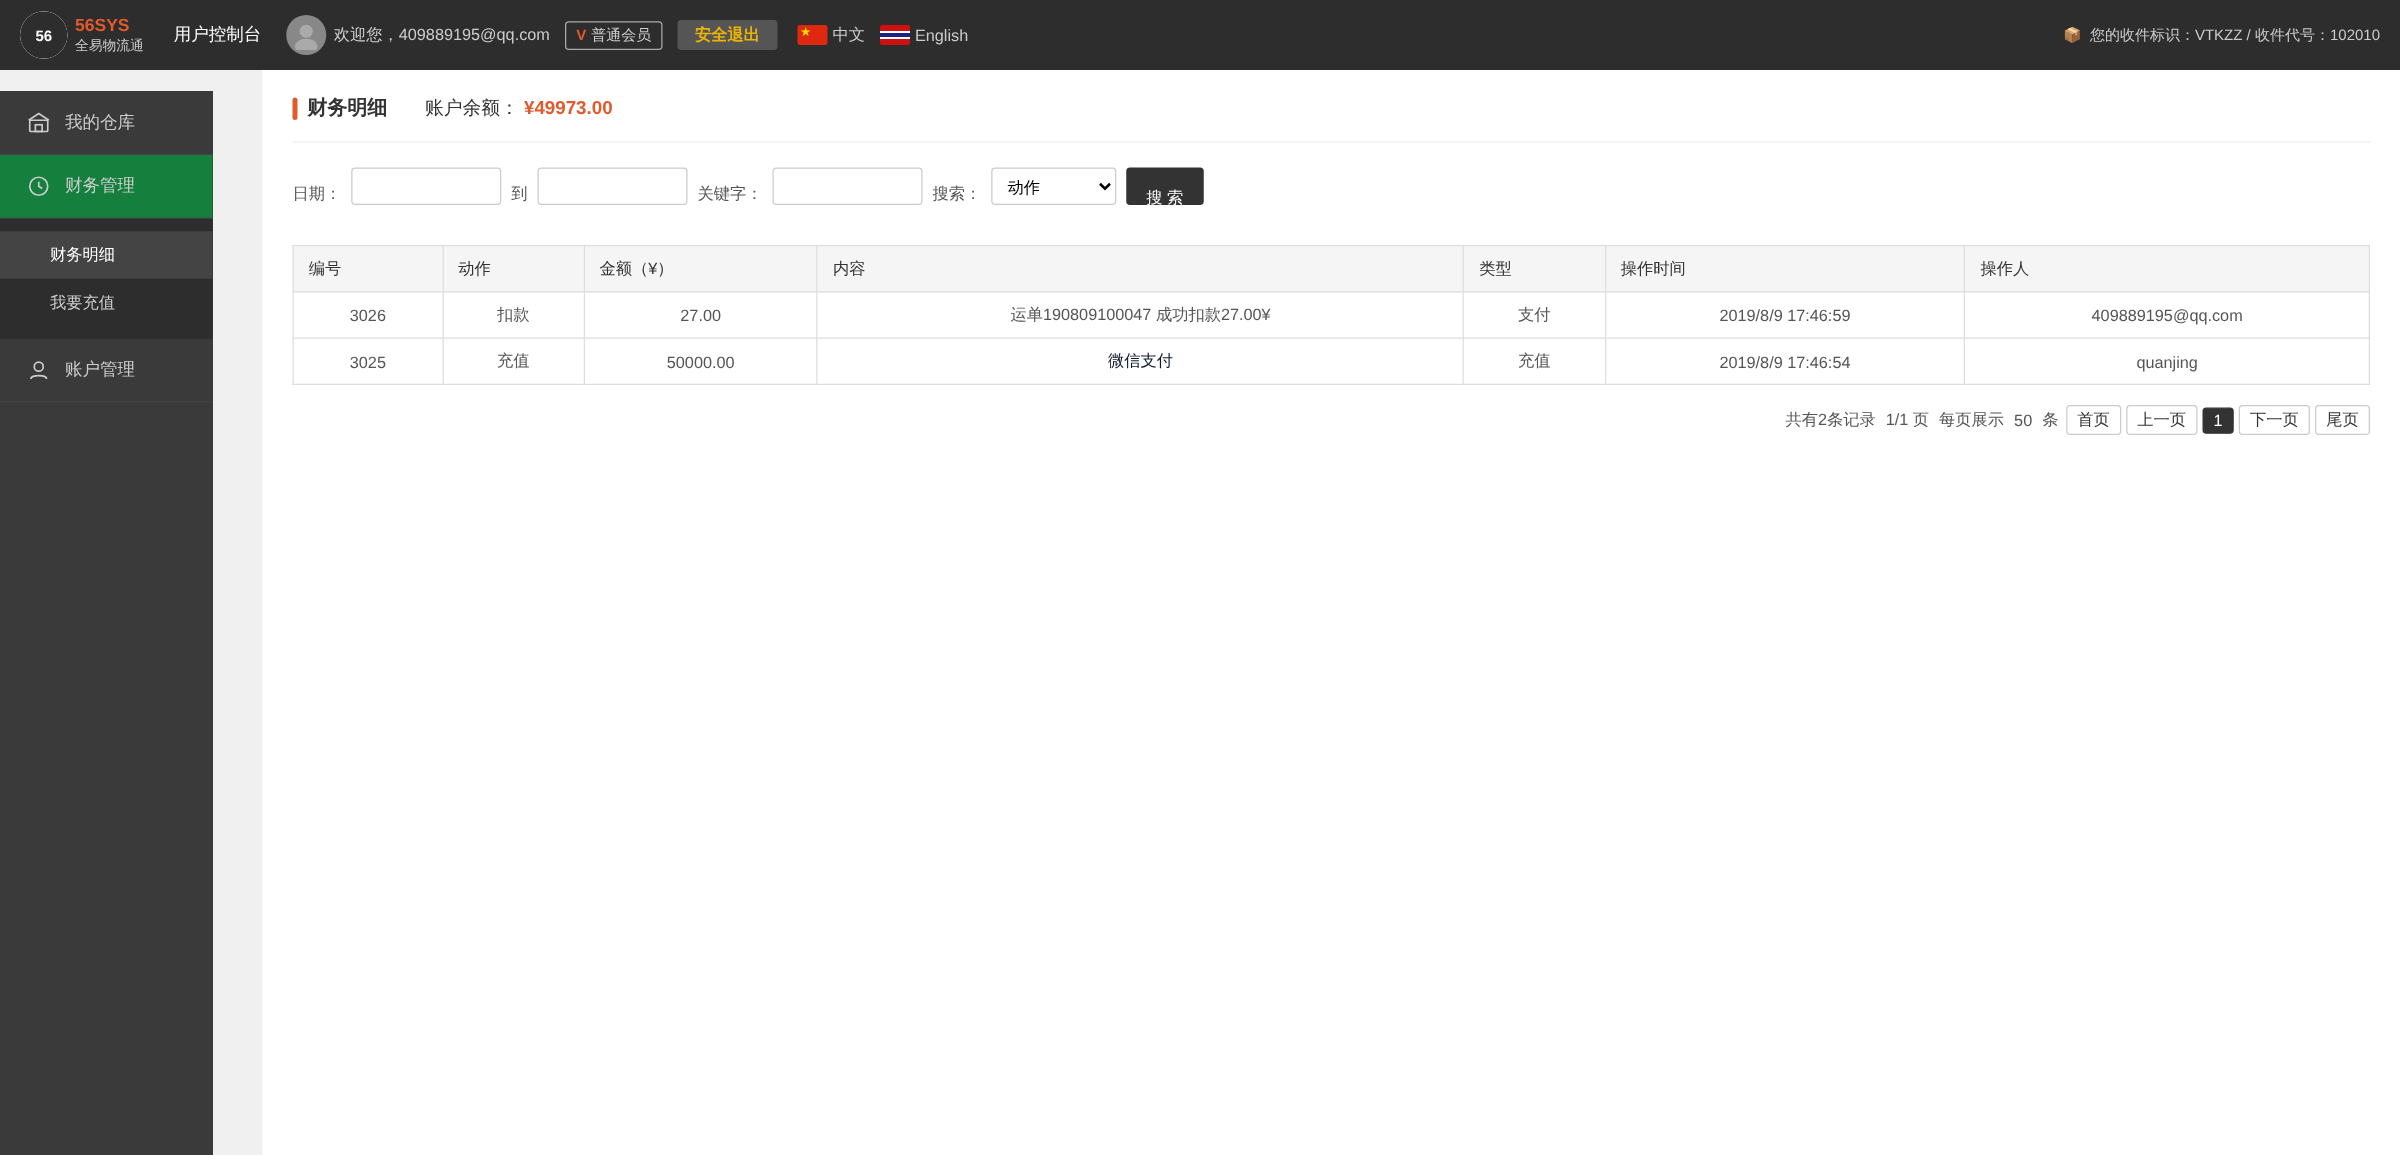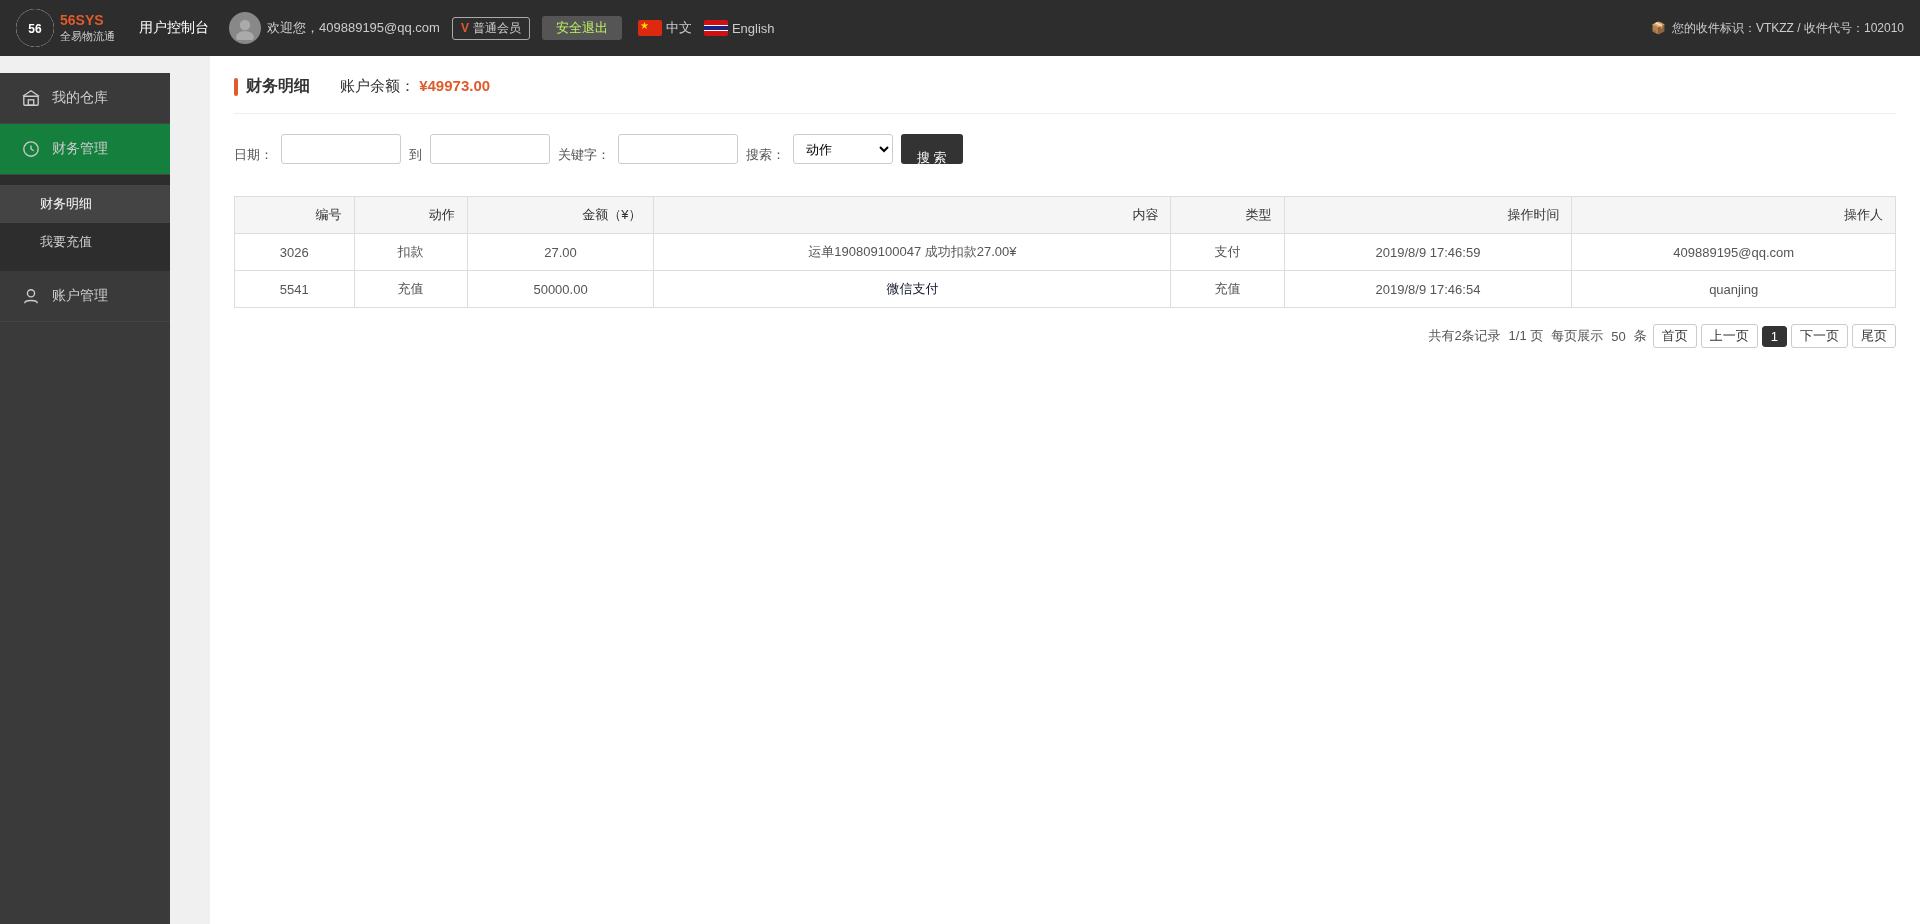--- a/index.html
+++ b/index.html
@@ -76,27 +76,28 @@
       color: #ccc;
       font-size: 12px;
     }
     .member-v {
       color: #e05a2b;
       font-weight: bold;
       margin-right: 4px;
     }
     .logout-btn {
       background: #555;
-      color: #bef264;
+      color: #eab308;
       border: none;
       padding: 3px 14px;
       border-radius: 3px;
       cursor: pointer;
       font-size: 13px;
       margin-right: 16px;
+      font-weight: bold;
     }
     .lang-area {
       display: flex;
       align-items: center;
       margin-right: auto;
     }
     .lang-item {
       display: flex;
       align-items: center;
       margin-right: 12px;
@@ -278,21 +279,21 @@
     .data-table {
       width: 100%;
       border-collapse: collapse;
       font-size: 13px;
       margin-bottom: 16px;
     }
     .data-table th {
       background: #f5f5f5;
       border: 1px solid #ddd;
       padding: 9px 12px;
-      text-align: right;
+      text-align: left;
       color: #333;
       font-weight: normal;
     }
     .data-table td {
       border: 1px solid #ddd;
       padding: 9px 12px;
       text-align: center;
       color: #555;
     }
     .link-text {
@@ -471,21 +472,21 @@
       <tr>
             <td>3026</td>
             <td>扣款</td>
             <td>27.00</td>
             <td>运单190809100047 成功扣款27.00¥</td>
             <td>支付</td>
             <td>2019/8/9 17:46:59</td>
             <td>409889195@qq.com</td>
           </tr>
           <tr>
-            <td>5541</td>
+            <td>3025</td>
             <td>充值</td>
             <td>50000.00</td>
             <td><span class="link-text">微信支付</span></td>
             <td>充值</td>
             <td>2019/8/9 17:46:54</td>
             <td>quanjing</td>
           </tr>
         </tbody>
     </table>
 

